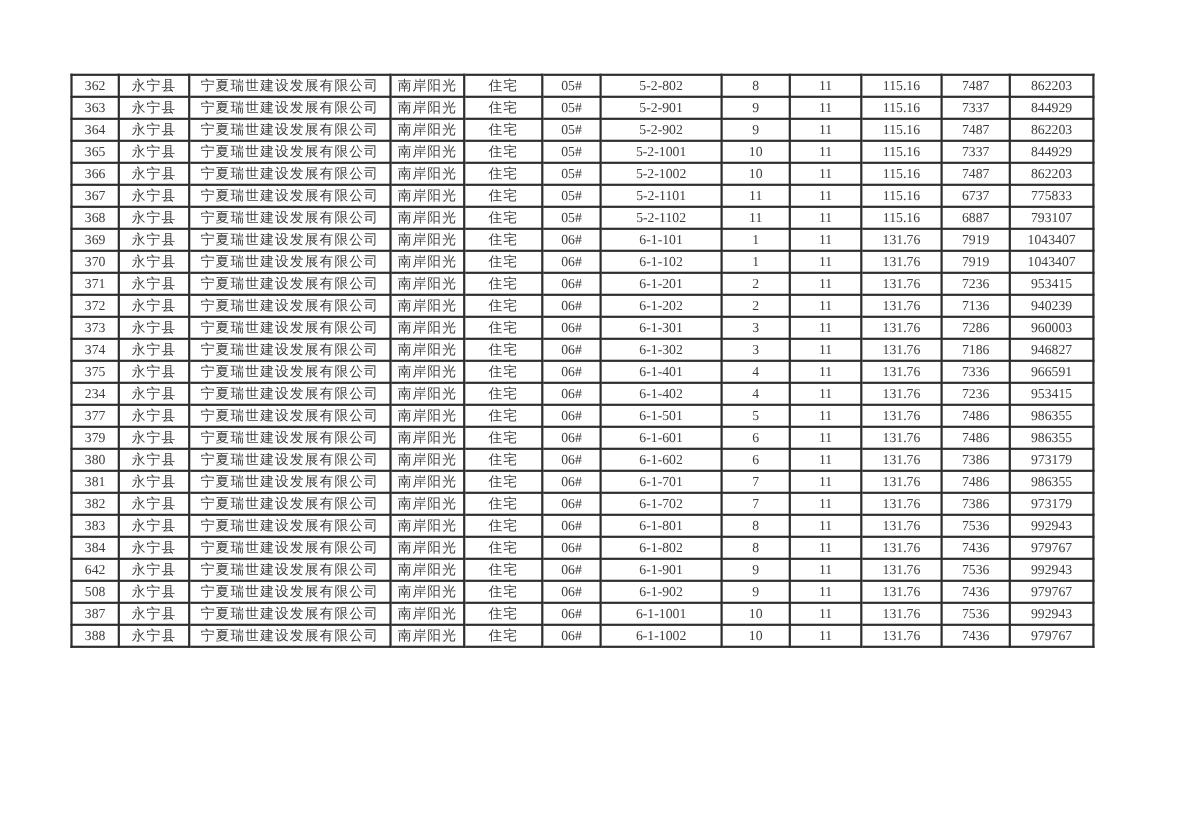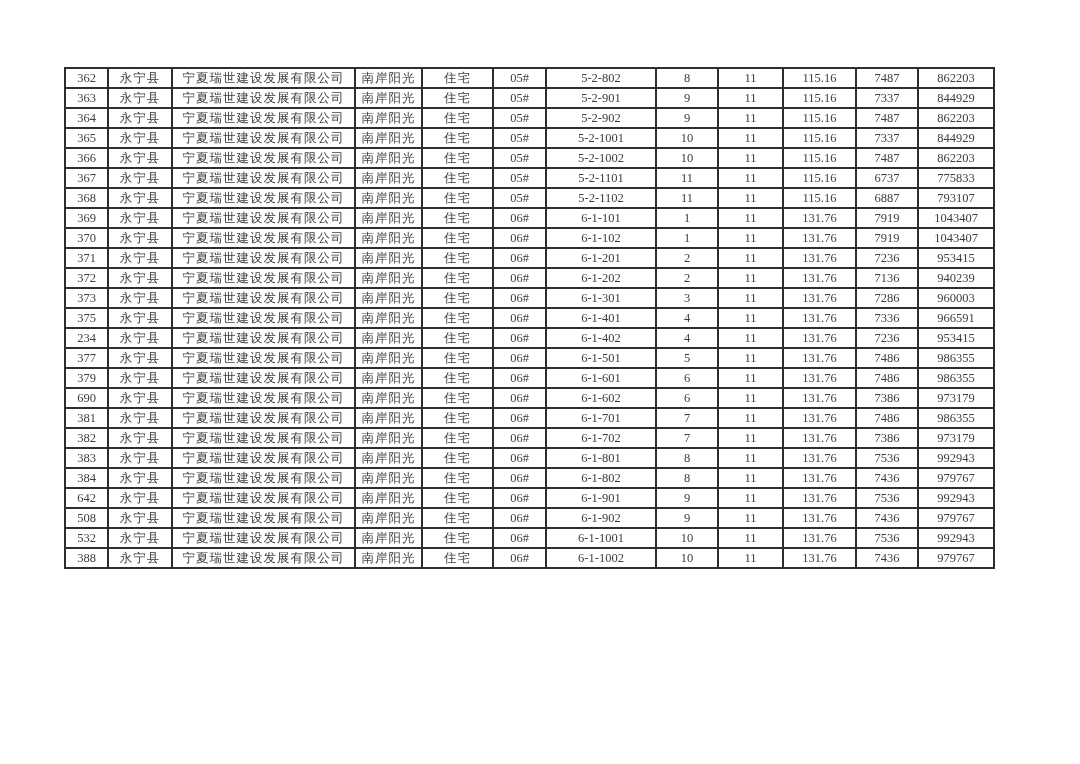--- a/index.html
+++ b/index.html
@@ -219,20 +219,34 @@
           <td class="cell-usage">住宅</td>
           <td class="cell-building">06#</td>
           <td class="cell-unit">6-1-301</td>
           <td class="cell-floor">3</td>
           <td class="cell-total_floors">11</td>
           <td class="cell-area">131.76</td>
           <td class="cell-unit_price">7286</td>
           <td class="cell-total_price">960003</td>
         </tr>
         <tr>
+          <td class="cell-seq">374</td>
+          <td class="cell-county">永宁县</td>
+          <td class="cell-developer">宁夏瑞世建设发展有限公司</td>
+          <td class="cell-project">南岸阳光</td>
+          <td class="cell-usage">住宅</td>
+          <td class="cell-building">06#</td>
+          <td class="cell-unit">6-1-302</td>
+          <td class="cell-floor">3</td>
+          <td class="cell-total_floors">11</td>
+          <td class="cell-area">131.76</td>
+          <td class="cell-unit_price">7186</td>
+          <td class="cell-total_price">946827</td>
+        </tr>
+        <tr>
           <td class="cell-seq">375</td>
           <td class="cell-county">永宁县</td>
           <td class="cell-developer">宁夏瑞世建设发展有限公司</td>
           <td class="cell-project">南岸阳光</td>
           <td class="cell-usage">住宅</td>
           <td class="cell-building">06#</td>
           <td class="cell-unit">6-1-401</td>
           <td class="cell-floor">4</td>
           <td class="cell-total_floors">11</td>
           <td class="cell-area">131.76</td>
@@ -275,21 +289,21 @@
           <td class="cell-usage">住宅</td>
           <td class="cell-building">06#</td>
           <td class="cell-unit">6-1-601</td>
           <td class="cell-floor">6</td>
           <td class="cell-total_floors">11</td>
           <td class="cell-area">131.76</td>
           <td class="cell-unit_price">7486</td>
           <td class="cell-total_price">986355</td>
         </tr>
         <tr>
-          <td class="cell-seq">690</td>
+          <td class="cell-seq">380</td>
           <td class="cell-county">永宁县</td>
           <td class="cell-developer">宁夏瑞世建设发展有限公司</td>
           <td class="cell-project">南岸阳光</td>
           <td class="cell-usage">住宅</td>
           <td class="cell-building">06#</td>
           <td class="cell-unit">6-1-602</td>
           <td class="cell-floor">6</td>
           <td class="cell-total_floors">11</td>
           <td class="cell-area">131.76</td>
           <td class="cell-unit_price">7386</td>
@@ -373,21 +387,21 @@
           <td class="cell-usage">住宅</td>
           <td class="cell-building">06#</td>
           <td class="cell-unit">6-1-902</td>
           <td class="cell-floor">9</td>
           <td class="cell-total_floors">11</td>
           <td class="cell-area">131.76</td>
           <td class="cell-unit_price">7436</td>
           <td class="cell-total_price">979767</td>
         </tr>
         <tr>
-          <td class="cell-seq">532</td>
+          <td class="cell-seq">387</td>
           <td class="cell-county">永宁县</td>
           <td class="cell-developer">宁夏瑞世建设发展有限公司</td>
           <td class="cell-project">南岸阳光</td>
           <td class="cell-usage">住宅</td>
           <td class="cell-building">06#</td>
           <td class="cell-unit">6-1-1001</td>
           <td class="cell-floor">10</td>
           <td class="cell-total_floors">11</td>
           <td class="cell-area">131.76</td>
           <td class="cell-unit_price">7536</td>

